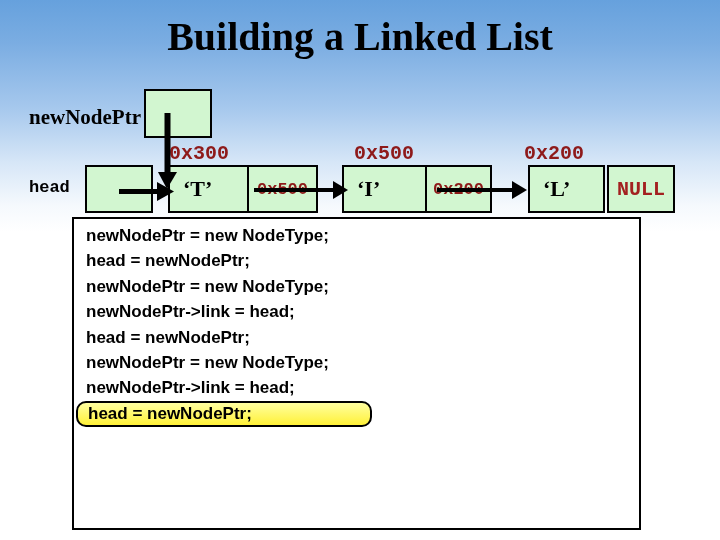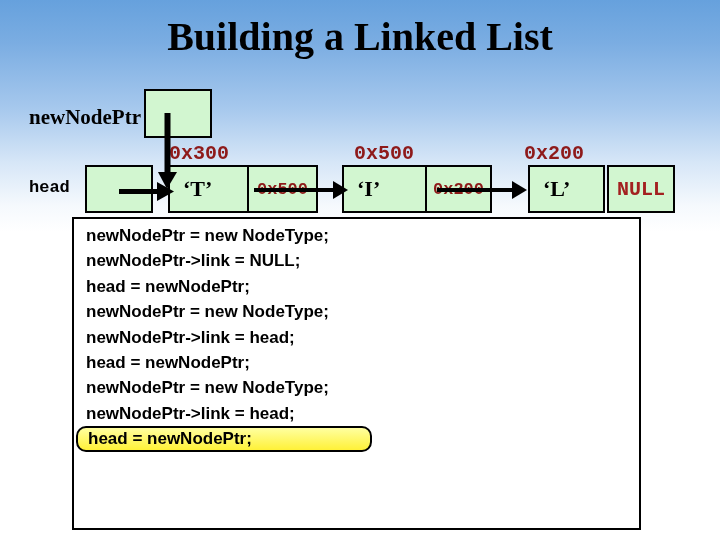--- a/index.html
+++ b/index.html
@@ -205,21 +205,20 @@
       <polygon points="333,181 333,199 348,190" stroke="none"></polygon>
     </g>
     <g fill="#000" stroke="#000">
       <line x1="437" y1="190" x2="514" y2="190" stroke-width="4"></line>
       <polygon points="512,181 512,199 527,190" stroke="none"></polygon>
     </g>
   </svg>
 
   <div class="code-block">
     <div class="code-line">newNodePtr = new NodeType;</div>
-    <div class="code-line">newNodePtr-&gt;link = NULL;</div>
     <div class="code-line">head = newNodePtr;</div>
     <div class="code-line">newNodePtr = new NodeType;</div>
     <div class="code-line">newNodePtr-&gt;link = head;</div>
     <div class="code-line">head = newNodePtr;</div>
     <div class="code-line">newNodePtr = new NodeType;</div>
     <div class="code-line">newNodePtr-&gt;link = head;</div>
     <div class="code-line hl-wrap"><span class="hl">head = newNodePtr;</span></div>
   </div>
 
 </div>

